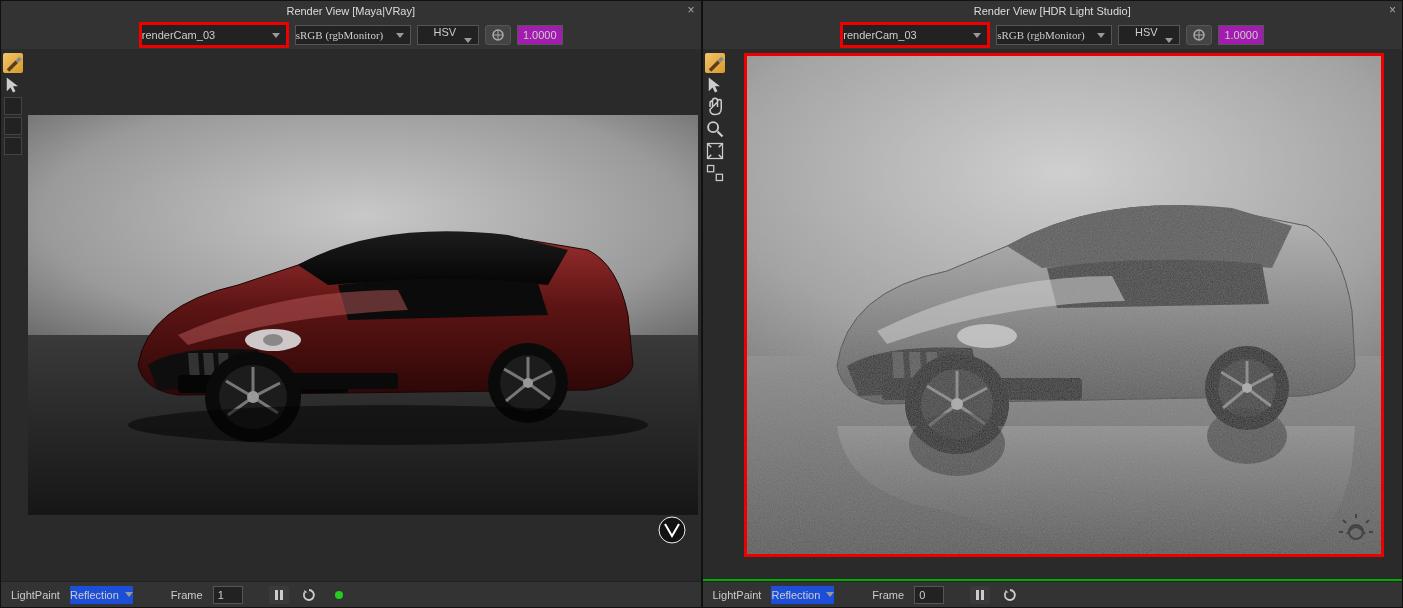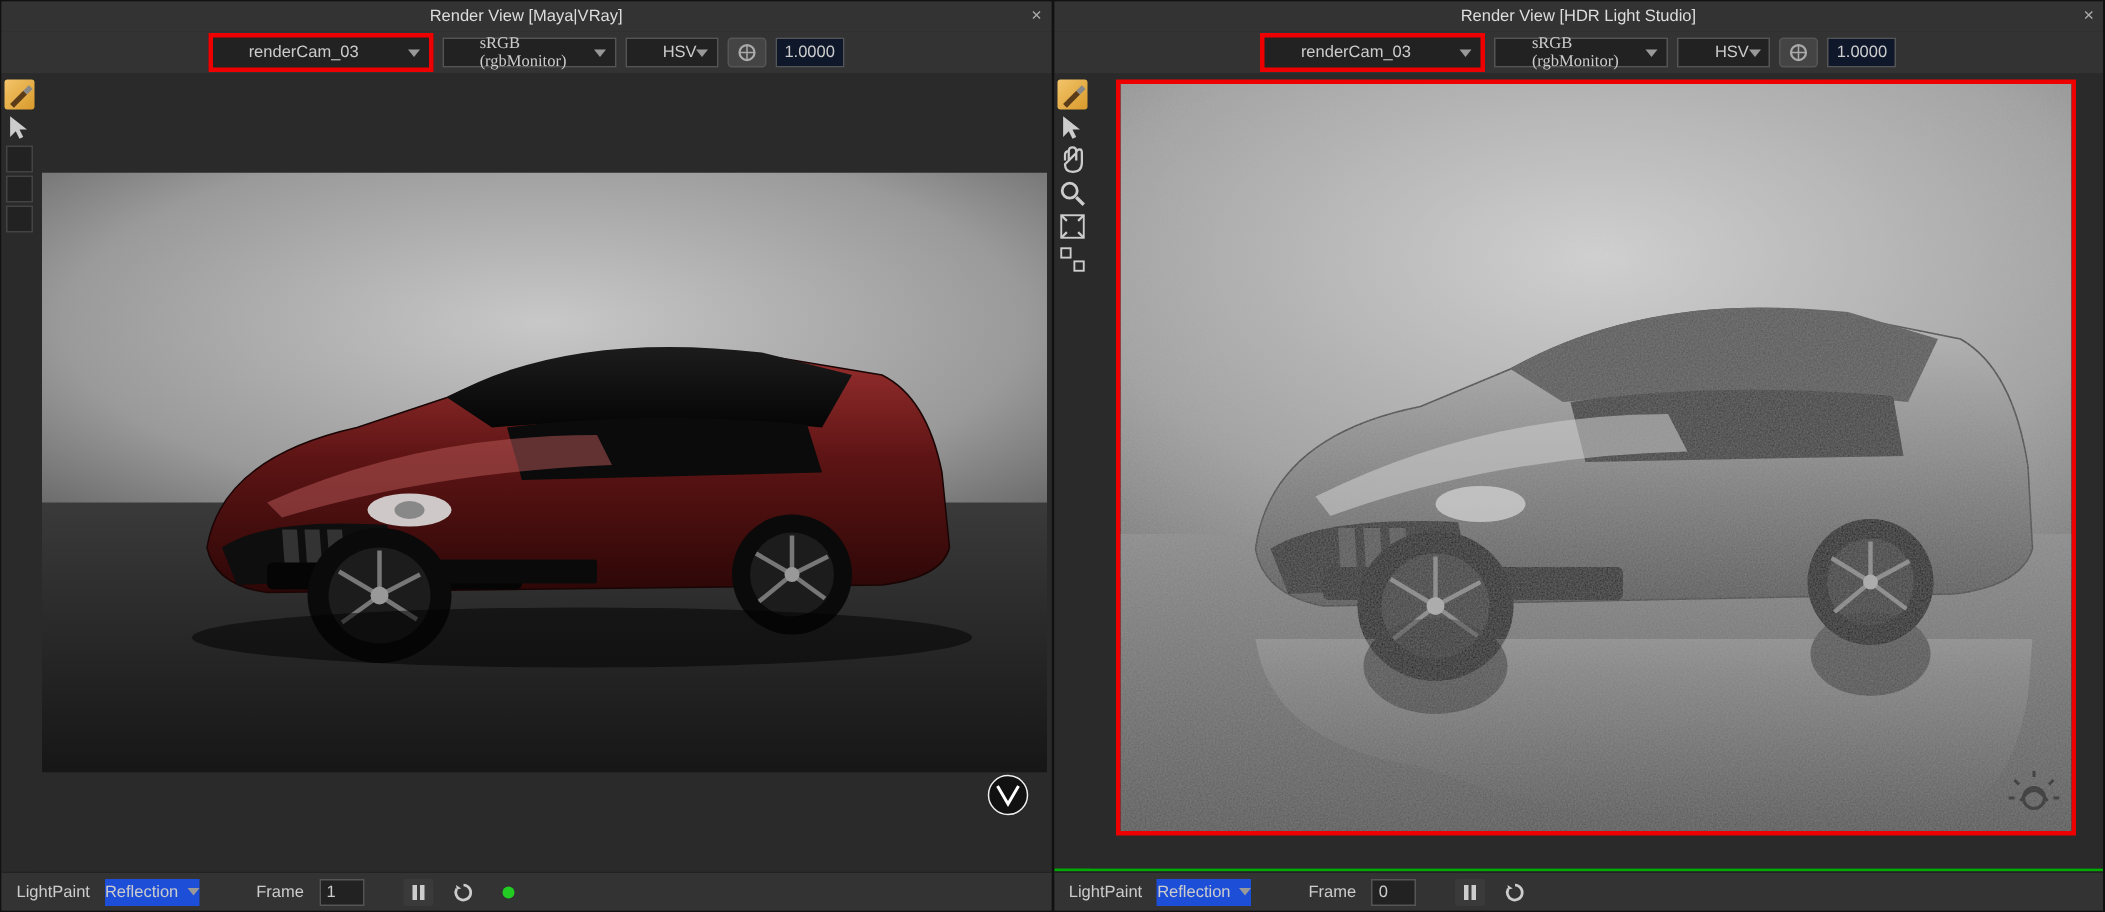--- a/index.html
+++ b/index.html
@@ -2,28 +2,28 @@
 <html><head>
 <meta charset="utf-8">
 <style>
   * { box-sizing: border-box; margin: 0; padding: 0; }
   html, body { width: 1403px; height: 608px; background: #000; font-family: Arial, sans-serif; font-size: 11px; color: #ccc; overflow: hidden; }
   .wrap { display: flex; width: 100%; height: 100%; }
   .panel { width: 50%; height: 100%; display: flex; flex-direction: column; background: #2a2a2a; border: 1px solid #111; }
   .titlebar { height: 20px; background: #333; display: flex; align-items: center; justify-content: center; position: relative; font-size: 11px; color: #ddd; }
   .titlebar .close { position: absolute; right: 6px; top: 2px; color: #aaa; cursor: pointer; font-size: 12px; }
   .toolbar { height: 28px; background: #333; display: flex; align-items: center; justify-content: center; gap: 6px; padding: 0 8px; }
-  .dropdown { background: #222; border: 1px solid #555; height: 20px; display: flex; align-items: center; padding: 0 6px 0 24px; cursor: pointer; position: relative; color: #ccc; }
+  .dropdown { background: #222; border: 1px solid #555; height: 20px; display: flex; align-items: center; padding: 0 6px 0 0; cursor: pointer; position: relative; color: #ccc; }
   .dropdown.cam { width: 150px; border: 3px solid #e00; height: 26px; }
   .dropdown.color { width: 116px; font-family: Liberation Serif, serif; }
-  .dropdown.hsv { width: 62px; }
+  .dropdown.hsv { width: 62px; flex-direction: column; }
   .dropdown .caret { margin-left: auto; width: 0; height: 0; border-left: 4px solid transparent; border-right: 4px solid transparent; border-top: 5px solid #999; }
   .circlebtn { width: 26px; height: 20px; background: #444; border: 1px solid #555; border-radius: 3px; display:flex; align-items:center; justify-content:center; cursor:pointer; }
   .circlebtn svg { width: 16px; height: 16px; }
-  .numbox { width: 46px; height: 20px; background: #0f172a; border: 1px solid #555; display:flex; align-items:center; justify-content:center; color:#ccc; }
+  .numbox { width: 46px; height: 20px; background: #a21caf; border: 1px solid #555; display:flex; align-items:center; justify-content:center; color:#ccc; }
   .body { flex: 1; display: flex; background: #2a2a2a; overflow: hidden; }
   .sidetools { width: 24px; background: #2a2a2a; display:flex; flex-direction: column; align-items: center; padding-top: 4px; gap: 2px; }
   .toolbtn { width: 20px; height: 20px; display:flex; align-items:center; justify-content:center; cursor:pointer; color:#ccc; }
   .toolbtn.brush { background: linear-gradient(135deg,#f3c56a,#d89a2b); border-radius:2px; }
   .toolbtn.empty { border:1px solid #444; height:18px; width:18px; background:#222; }
   .viewport { flex: 1; background: #2a2a2a; display:flex; align-items:center; justify-content:center; position:relative; overflow:hidden; }
   .renderimg { position: relative; width: 100%; display:flex; align-items:center; justify-content:center; }
   .renderimg.left { height: 400px; }
   .renderimg.right { height: 504px; }
   .redbox { border: 3px solid #e00; }

